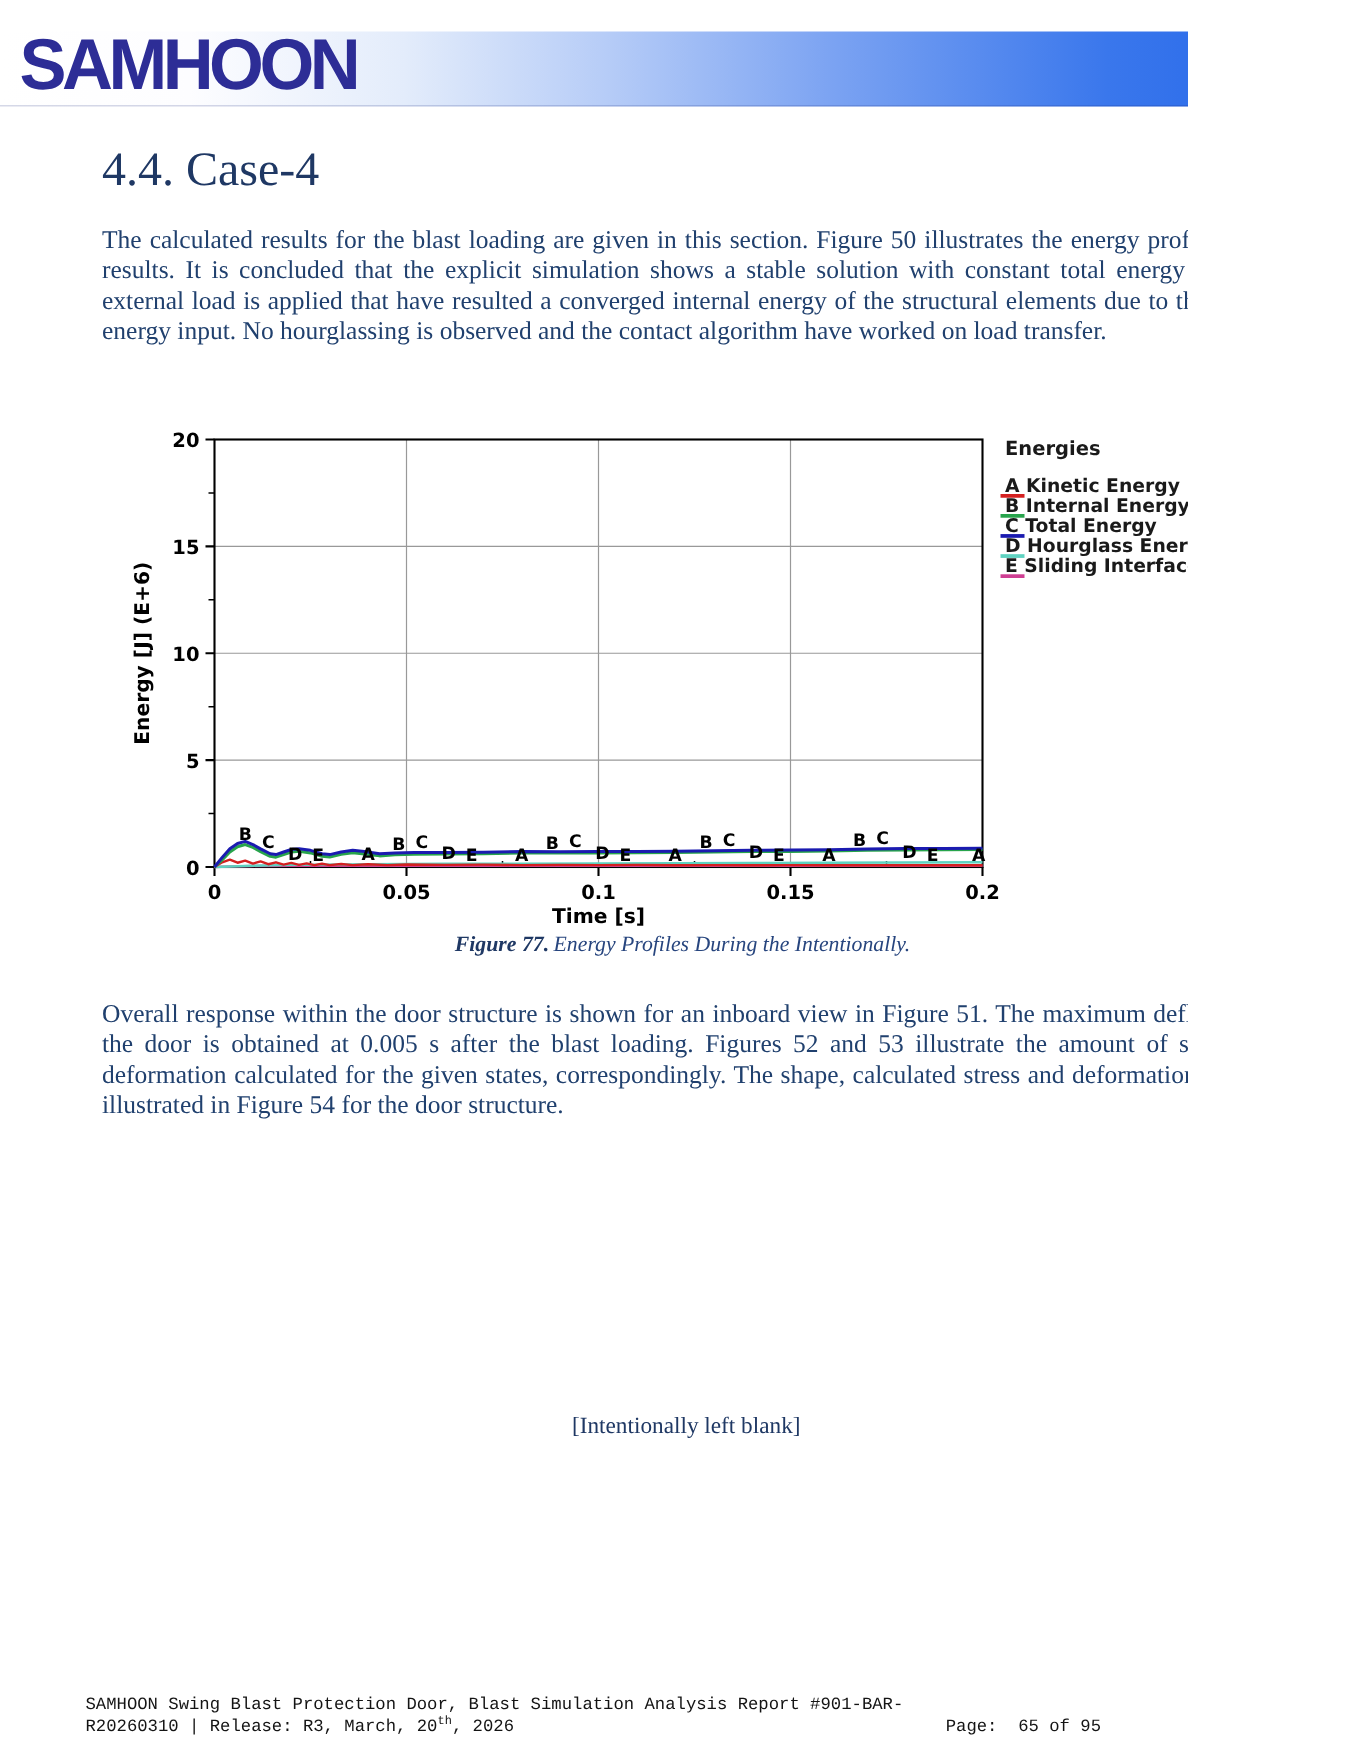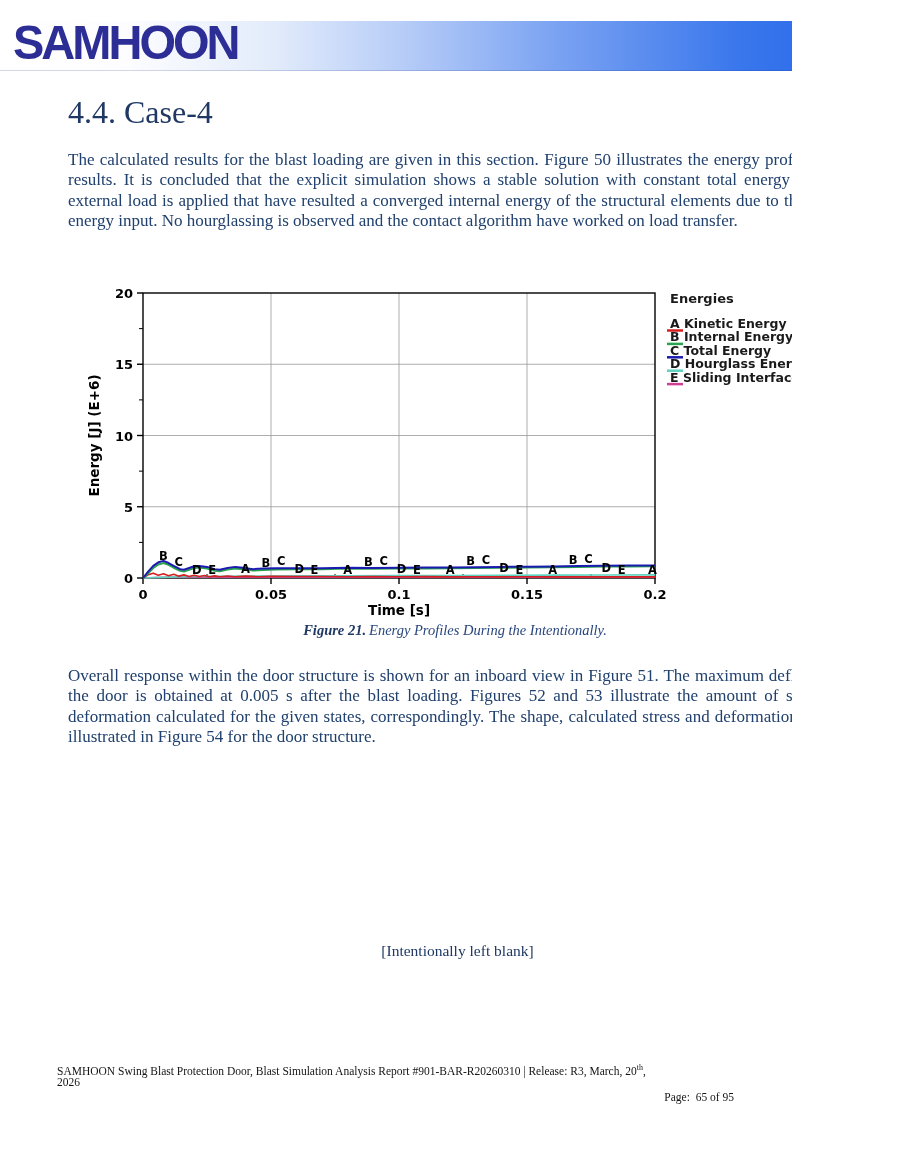--- a/index.html
+++ b/index.html
@@ -32,23 +32,23 @@
 
   .caption{position:absolute;top:622px;left:85px;width:740px;text-align:center;
     font-style:italic;font-size:14.5px;color:#27457e;}
   .cap-label{font-weight:bold;color:#1f3864;}
   .cap-text{margin-left:3px;}
 
   .blank-note{position:absolute;top:942px;left:0;width:915px;text-align:center;
     font-size:15.5px;color:#1f3864;}
 
   
-  .footer{position:absolute;top:1048px;left:57px;right:58px;display:flex;
-    justify-content:space-between;align-items:center;
-    font-family:Liberation Serif, serif;font-size:11.5px;color:#141414;}
+  .footer{position:absolute;top:1102px;left:57px;right:58px;display:flex;
+    justify-content:space-between;align-items:flex-end;
+    font-family:Liberation Mono, monospace;font-size:11.5px;color:#141414;}
   .footer sup{font-size:8px;}
   .footer-page{white-space:pre;margin-top:43px;}
 </style>
 </head>
 <body>
 
 <div class="page">
 
   <div class="header-bar"></div>
   <div class="logo">SAMHOON</div>
@@ -134,21 +134,21 @@
         <line x1="582" y1="74.3" x2="598" y2="74.3" stroke="#1b1bb0" stroke-width="2.5"></line>
         <text x="585" y="71.8" class="legtext">C Total Energy</text>
         <line x1="582" y1="87.7" x2="598" y2="87.7" stroke="#5ed2c0" stroke-width="2.5"></line>
         <text x="585" y="85.2" class="legtext">D Hourglass Energy</text>
         <line x1="582" y1="101.1" x2="598" y2="101.1" stroke="#cf3f93" stroke-width="2.5"></line>
         <text x="585" y="98.6" class="legtext">E Sliding Interface Energy</text>
       </svg>
   </div>
 
   <div class="caption">
-    <span class="cap-label">Figure 21.</span><span class="cap-text">Energy Profiles During the Intentionally.</span>
+    <span class="cap-label">Figure 77.</span><span class="cap-text">Energy Profiles During the Intentionally.</span>
   </div>
 
   <p class="para p2">Overall response within the door structure is shown for an inboard view in Figure 51. The maximum deflection of the door is obtained at 0.005 s after the blast loading. Figures 52 and 53 illustrate the amount of stress and deformation calculated for the given states, correspondingly. The shape, calculated stress and deformation are also illustrated in Figure 54 for the door structure.</p>
 
   <div class="blank-note">[Intentionally left blank]</div>
 
   <div class="footer">
     <div class="footer-left">
       <span>SAMHOON Swing Blast Protection Door, Blast Simulation Analysis Report #901-BAR-R20260310 | Release: R3, March, 20</span><sup>th</sup><span>, 2026</span>
     </div>

